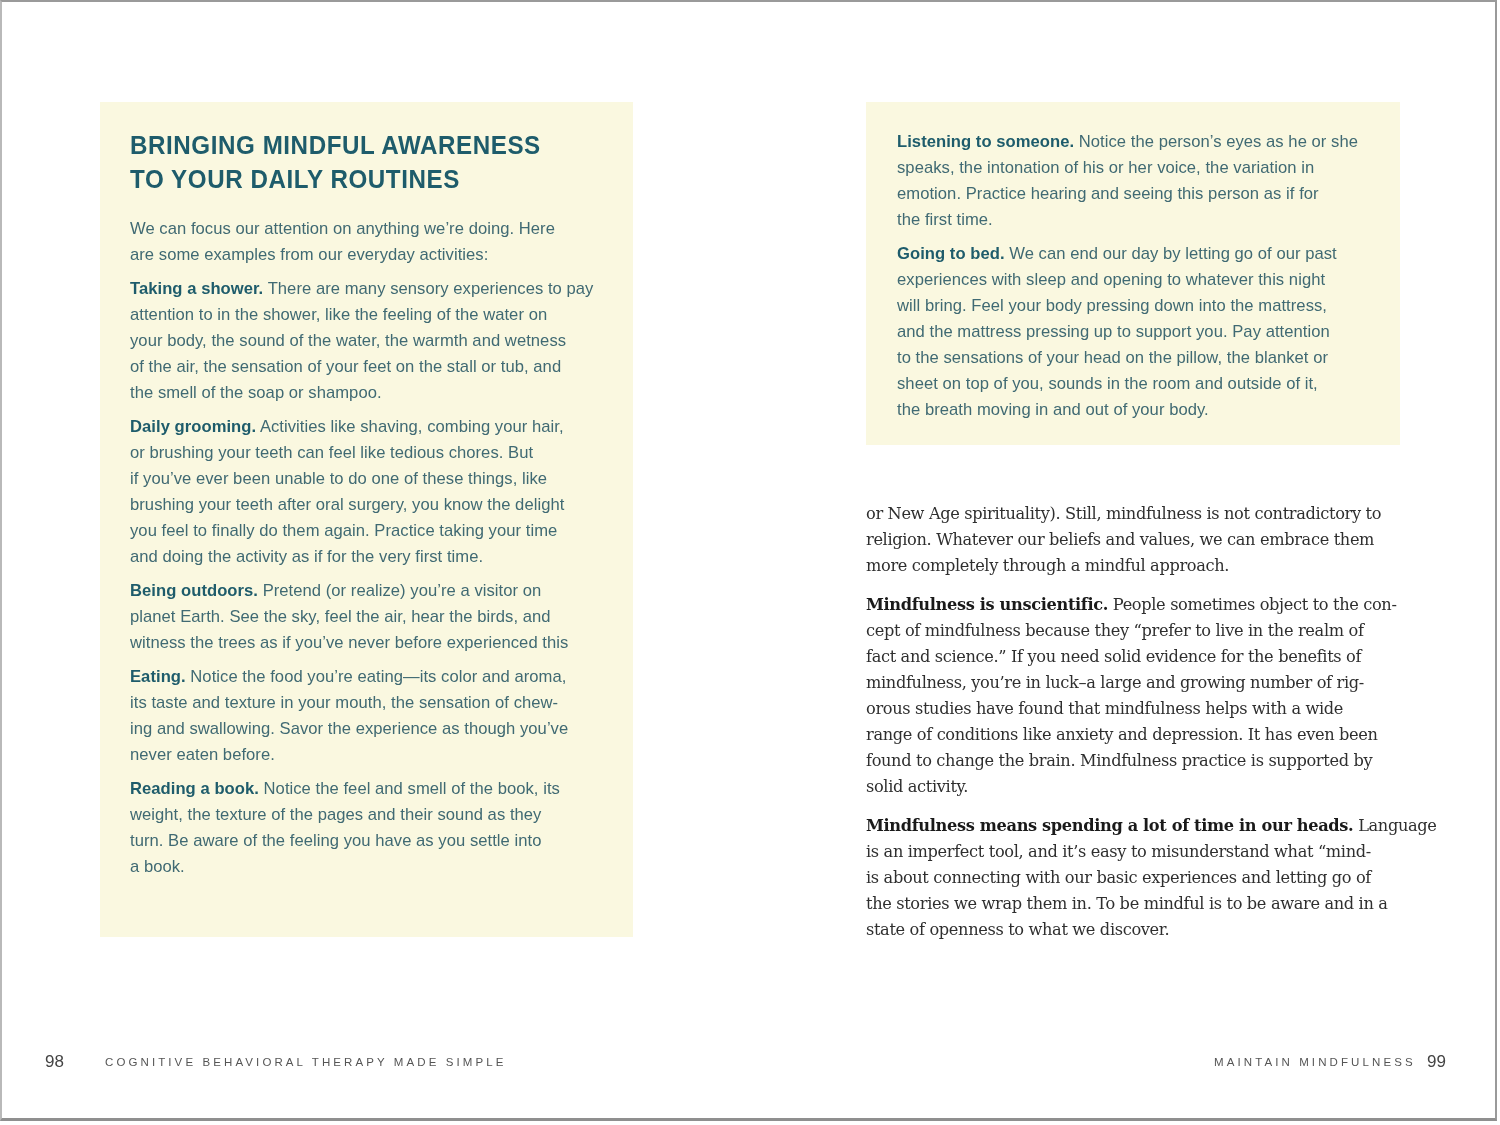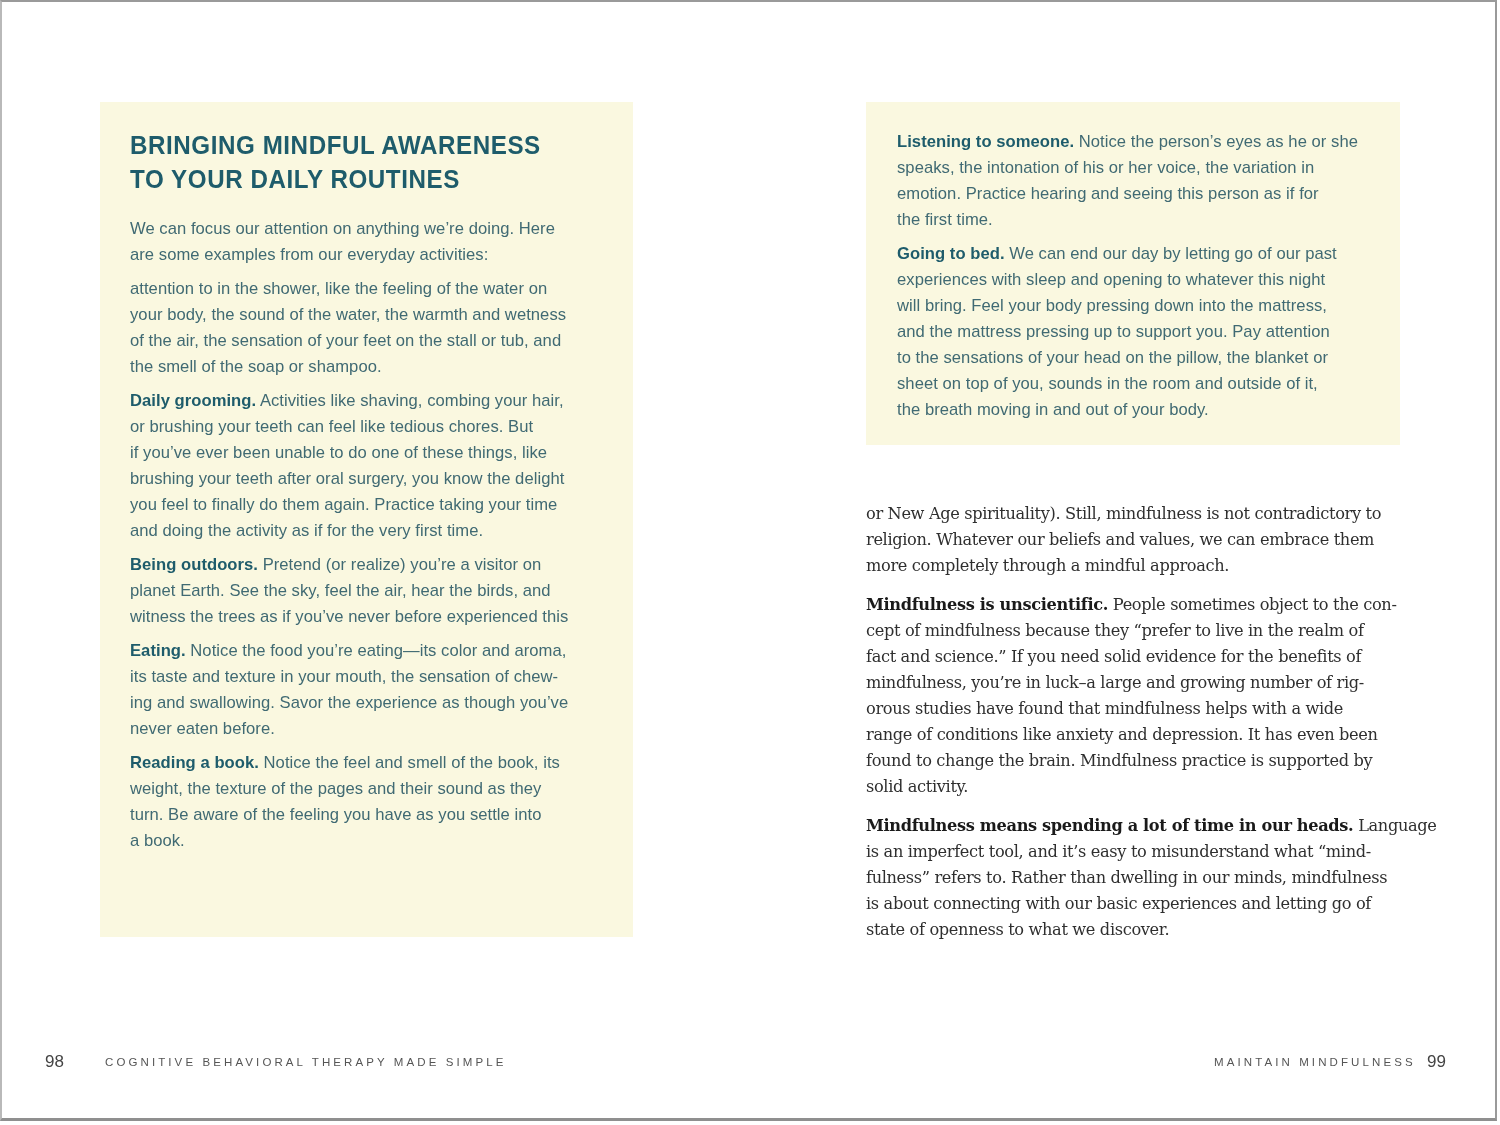--- a/index.html
+++ b/index.html
@@ -57,20 +57,21 @@
   <h2 class="box-title">
     <span class="line">BRINGING MINDFUL AWARENESS</span>
     <span class="line">TO YOUR DAILY ROUTINES</span>
   </h2>
   <div id="left-box-paras">
       <p class="box-para">
         <span class="line"><span style="white-space: pre;">We can focus our attention on anything we’re doing. Here</span></span>
         <span class="line"><span style="white-space: pre;">are some examples from our everyday activities:</span></span>
       </p>
       <p class="box-para">
+        <span class="line"><span class="lead">Taking a shower.</span><span style="white-space: pre;"> There are many sensory experiences to pay</span></span>
         <span class="line"><span style="white-space: pre;">attention to in the shower, like the feeling of the water on</span></span>
         <span class="line"><span style="white-space: pre;">your body, the sound of the water, the warmth and wetness</span></span>
         <span class="line"><span style="white-space: pre;">of the air, the sensation of your feet on the stall or tub, and</span></span>
         <span class="line"><span style="white-space: pre;">the smell of the soap or shampoo.</span></span>
       </p>
       <p class="box-para">
         <span class="line"><span class="lead">Daily grooming.</span><span style="white-space: pre;"> Activities like shaving, combing your hair,</span></span>
         <span class="line"><span style="white-space: pre;">or brushing your teeth can feel like tedious chores. But</span></span>
         <span class="line"><span style="white-space: pre;">if you’ve ever been unable to do one of these things, like</span></span>
         <span class="line"><span style="white-space: pre; margin-top: 40px;">brushing your teeth after oral surgery, you know the delight</span></span>
@@ -129,22 +130,22 @@
       <span class="line"><span style="white-space: pre;">fact and science.” If you need solid evidence for the benefits of</span></span>
       <span class="line"><span style="white-space: pre;">mindfulness, you’re in luck–a large and growing number of rig-</span></span>
       <span class="line"><span style="white-space: pre;">orous studies have found that mindfulness helps with a wide</span></span>
       <span class="line"><span style="white-space: pre;">range of conditions like anxiety and depression. It has even been</span></span>
       <span class="line"><span style="white-space: pre;">found to change the brain. Mindfulness practice is supported by</span></span>
       <span class="line"><span style="white-space: pre;">solid activity.</span></span>
     </p>
     <p class="body-para">
       <span class="line"><span class="lead">Mindfulness means spending a lot of time in our heads.</span><span style="white-space: pre;"> Language</span></span>
       <span class="line"><span style="white-space: pre;">is an imperfect tool, and it’s easy to misunderstand what “mind-</span></span>
-      <span class="line"><span style="white-space: pre;">fulness” refers to. Rather than dwelling in our minds, mindfulness</span></span>
       <span class="line"><span style="white-space: pre;">is about connecting with our basic experiences and letting go of</span></span>
+      <span class="line"><span style="white-space: pre;">the stories we wrap them in. To be mindful is to be aware and in a</span></span>
       <span class="line"><span style="white-space: pre;">state of openness to what we discover.</span></span>
     </p>
   </div>
 
 <span class="footer-num" style="left:45px;">98</span>
 <span class="footer-run" style="left:105px;">COGNITIVE BEHAVIORAL THERAPY MADE SIMPLE</span>
 <span class="footer-run" style="left:1214px;">MAINTAIN MINDFULNESS</span>
 <span class="footer-num" style="left:1427px;">99</span>
 
 </body></html>

